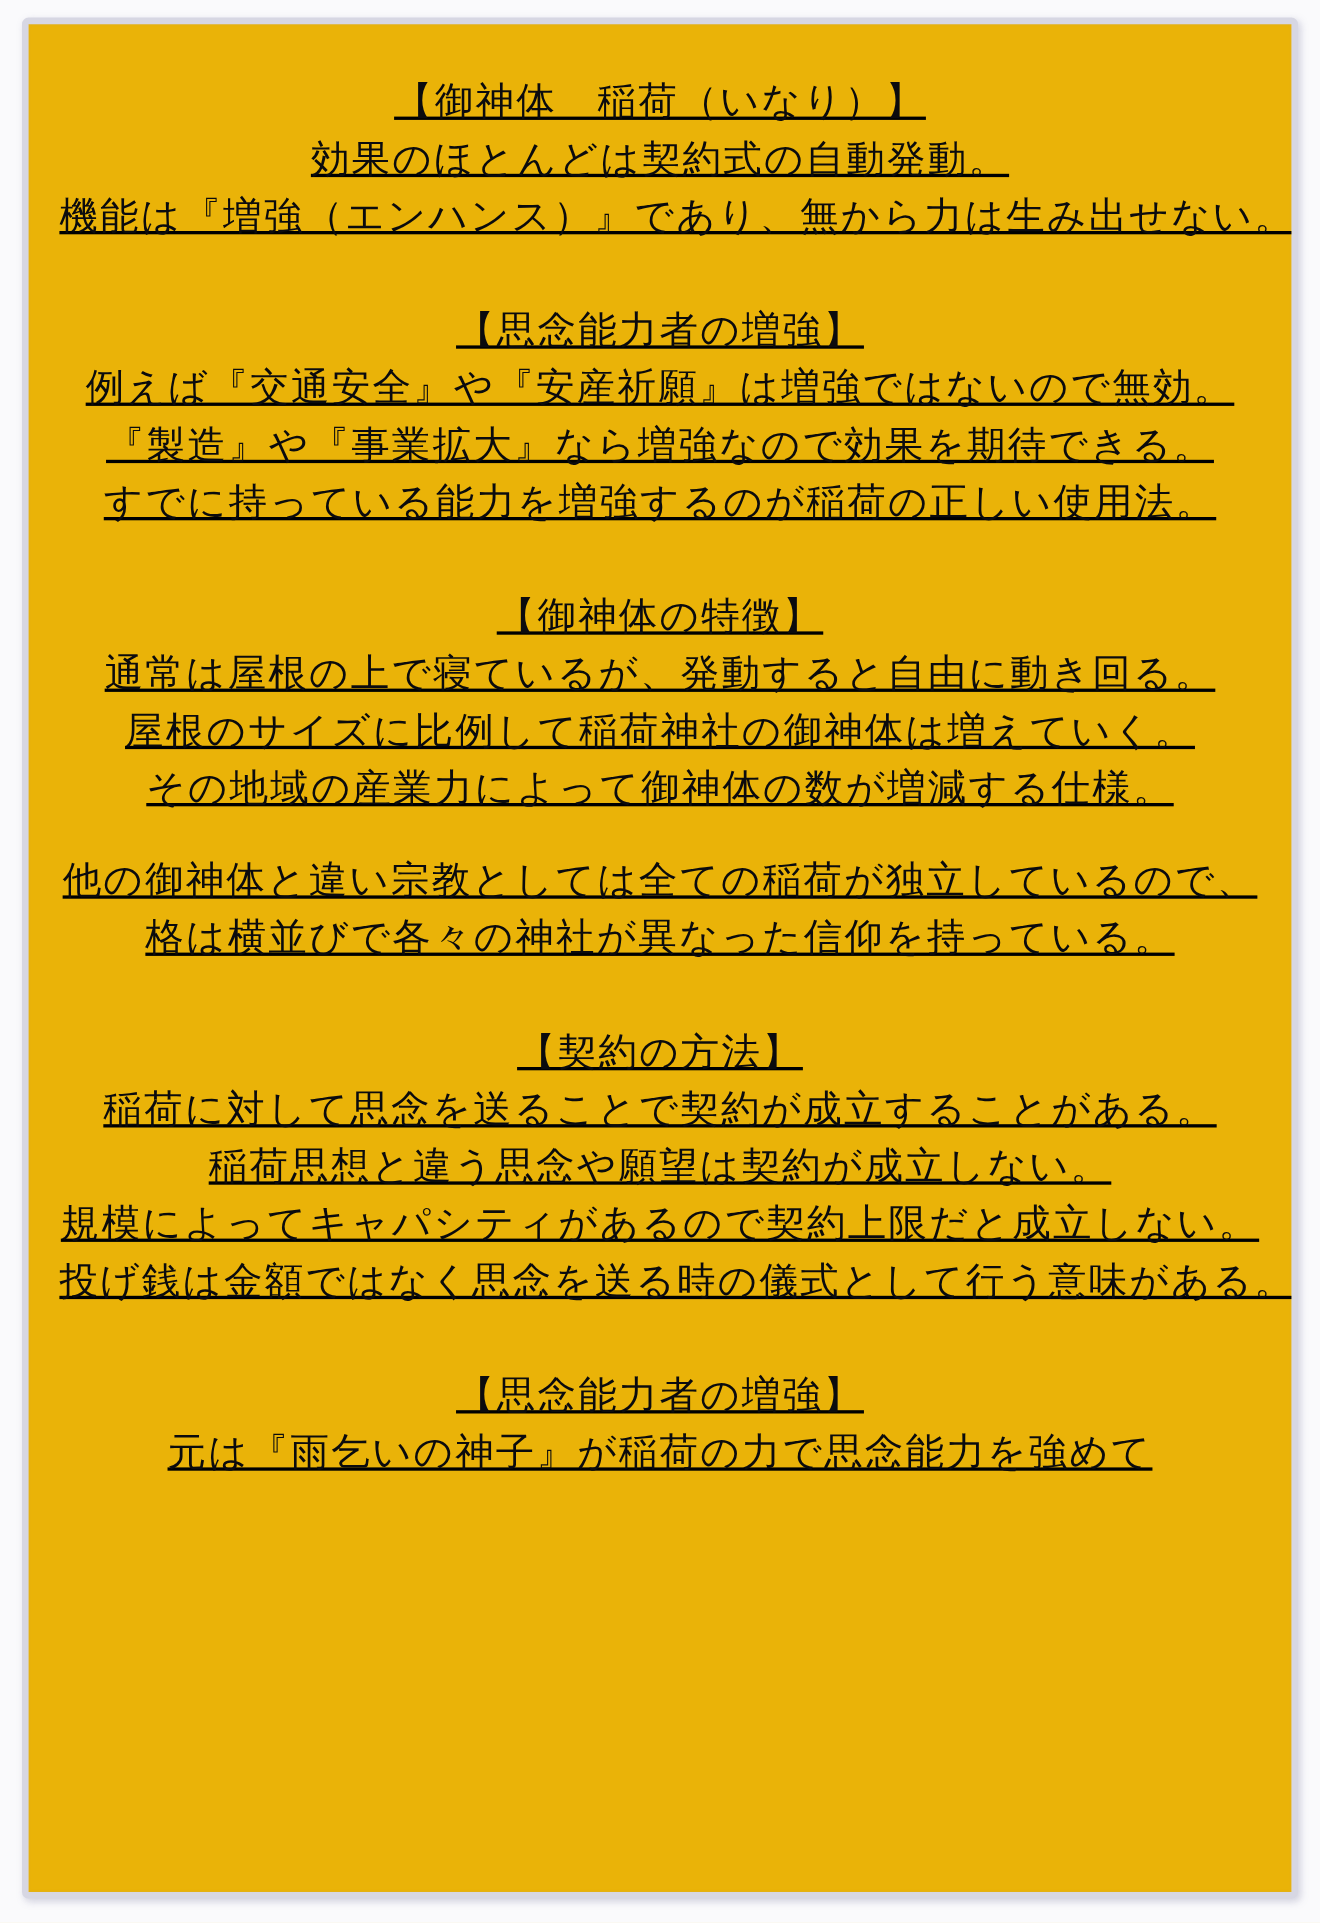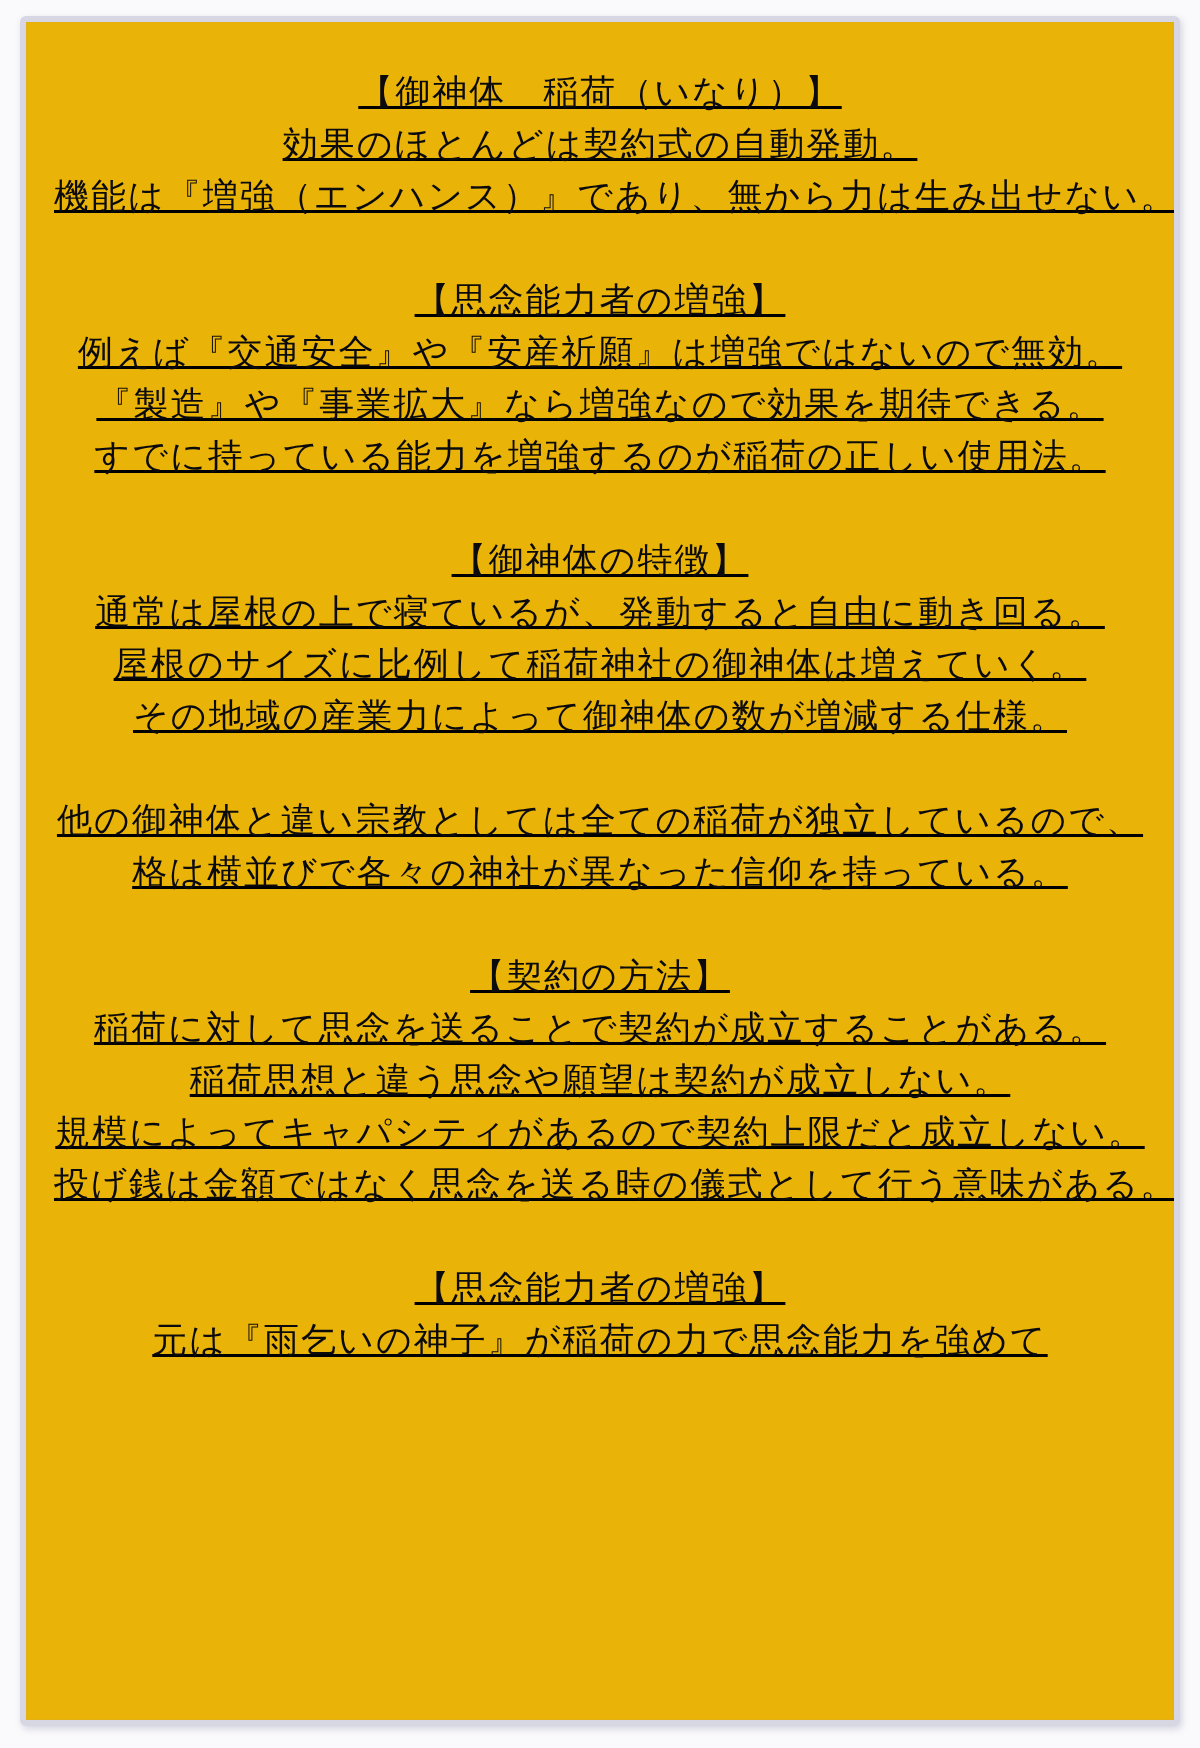--- a/index.html
+++ b/index.html
@@ -35,21 +35,21 @@
     white-space: nowrap;
   }
   .heading {
     font-size: 35px;
     line-height: 52px;
   }
   .section:not(:first-child) {
     margin-top: 52px;
   }
   .paragraph + .paragraph {
-    margin-top: 52px;
+    margin-top: 32px;
   }
 </style>
 </head>
 <body>
 
 <div class="frame">
   <div class="page">
       <div class="section">
         <div class="line heading">【御神体　稲荷（いなり）】</div>
         <div class="paragraph">

